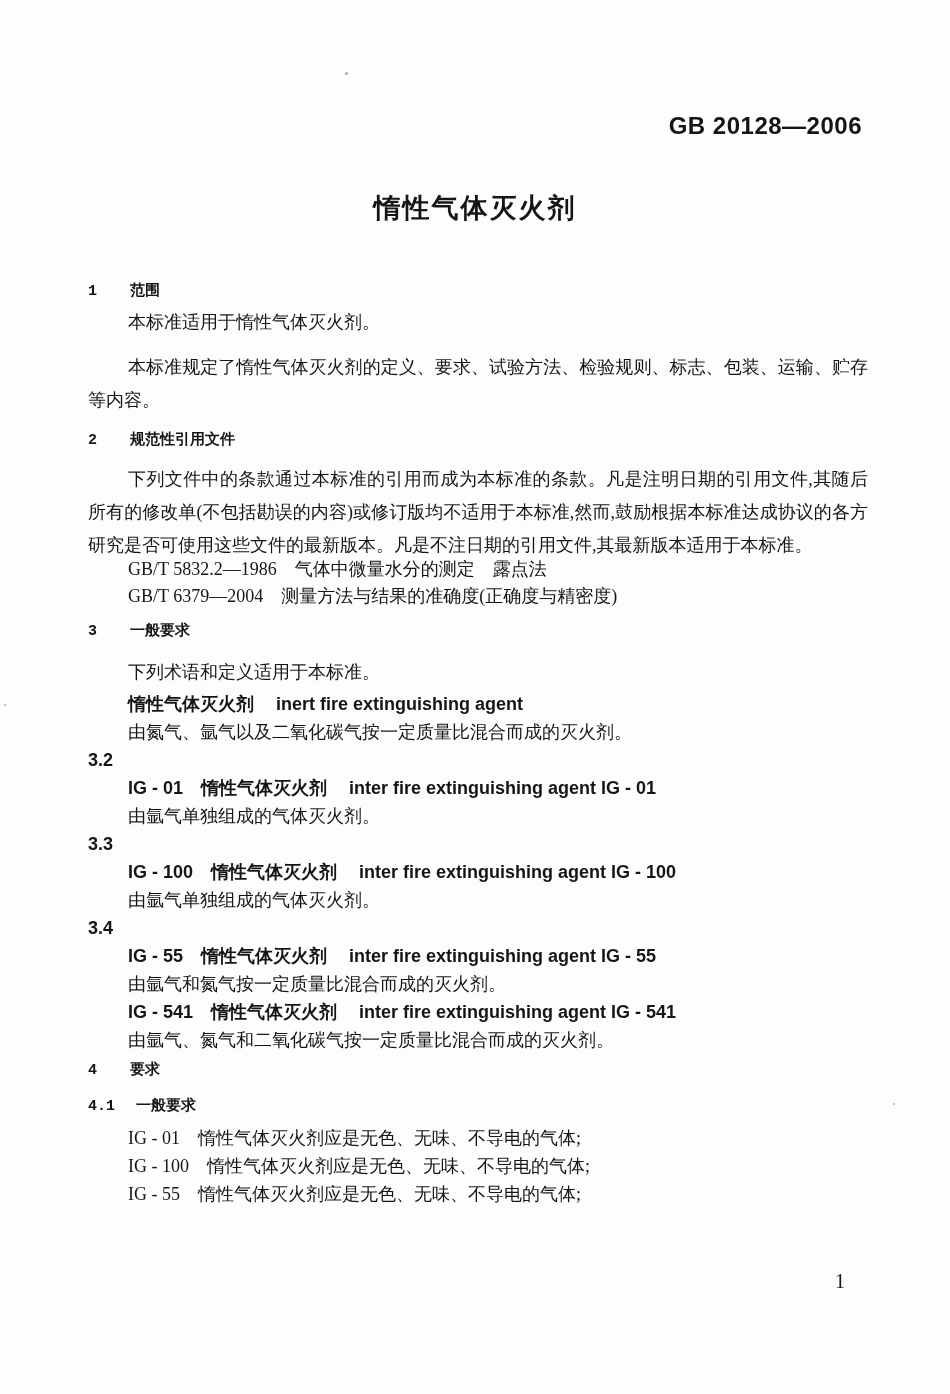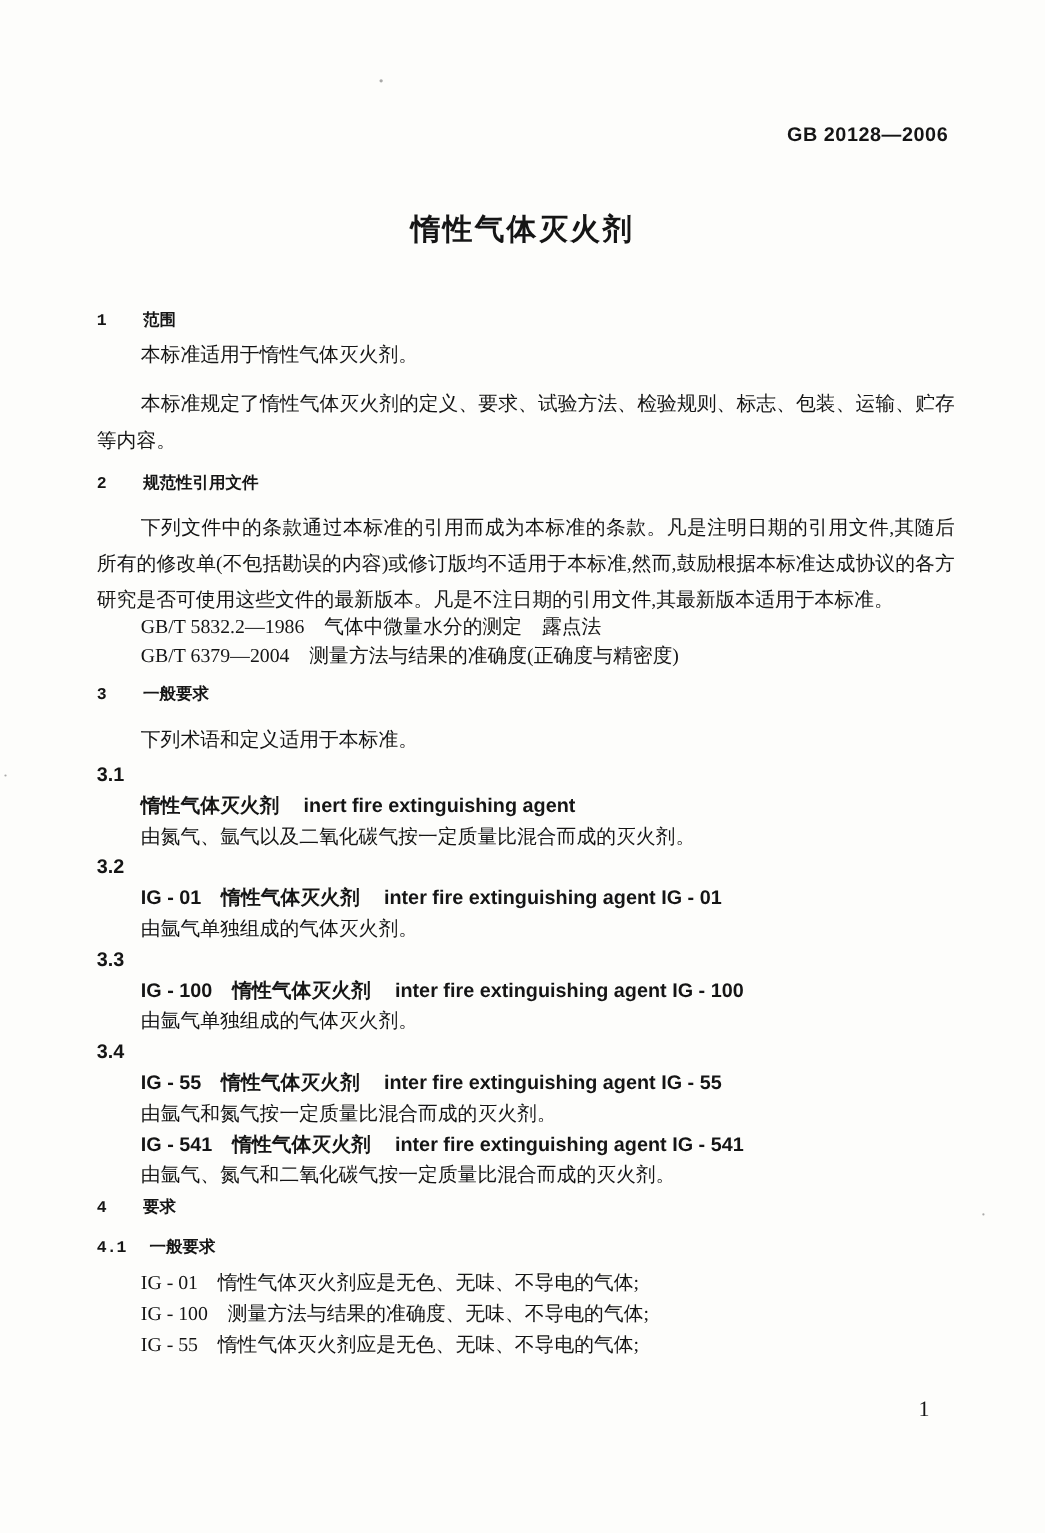--- a/index.html
+++ b/index.html
@@ -15,21 +15,21 @@
     background: #fdfdfb;
     color: #151515;
     overflow: hidden;
   }
   
   .header-code {
     position: absolute;
     top: 112px; right: 88px;
     font-family: "Liberation Sans", sans-serif;
     font-weight: bold;
-    font-size: 18px;
+    font-size: 24px;
     letter-spacing: 0.5px;
   }
   
   .doc-title {
     position: absolute;
     top: 188px; left: 0;
     width: 100%;
     text-align: center;
     font-family: "Liberation Sans", sans-serif;
     font-weight: bold;
@@ -119,21 +119,20 @@
     </div>
 
     <div class="sec-heading h3">
       <span class="sec-num">3</span><span>一般要求</span>
     </div>
     <div class="intro">下列术语和定义适用于本标准。</div>
 
     <div class="terms">
 
       <div class="term">
-        <div class="t-num">3.1</div>
         <div class="t-head">
           <span class="t-zh">惰性气体灭火剂</span><span class="t-en">inert fire extinguishing agent</span>
         </div>
         <div class="t-def">由氮气、氩气以及二氧化碳气按一定质量比混合而成的灭火剂。</div>
       </div>
 
       <div class="term">
         <div class="t-num">3.2</div>
         <div class="t-head">
           <span class="t-zh">IG - 01　惰性气体灭火剂</span><span class="t-en">inter fire extinguishing agent IG - 01</span>
@@ -167,21 +166,21 @@
     </div>
 
     <div class="sec-heading h4">
       <span class="sec-num">4</span><span>要求</span>
     </div>
     <div class="sec-heading h41">
       <span class="sec-num">4.1</span><span>一般要求</span>
     </div>
     <div class="items">
       <div class="item-line">IG - 01　惰性气体灭火剂应是无色、无味、不导电的气体;</div>
-      <div class="item-line">IG - 100　测量方法与结果的准确度、无味、不导电的气体;</div>
+      <div class="item-line">IG - 100　惰性气体灭火剂应是无色、无味、不导电的气体;</div>
       <div class="item-line">IG - 55　惰性气体灭火剂应是无色、无味、不导电的气体;</div>
     </div>
 
   </div>
 
   <div class="page-number">1</div>
 
   <div class="speck" style="left:345px; top:72px;"></div>
   <div class="speck" style="left:893px; top:1103px; width:2px; height:2px;"></div>
   <div class="speck" style="left:4px; top:704px; width:2px; height:2px;"></div>

